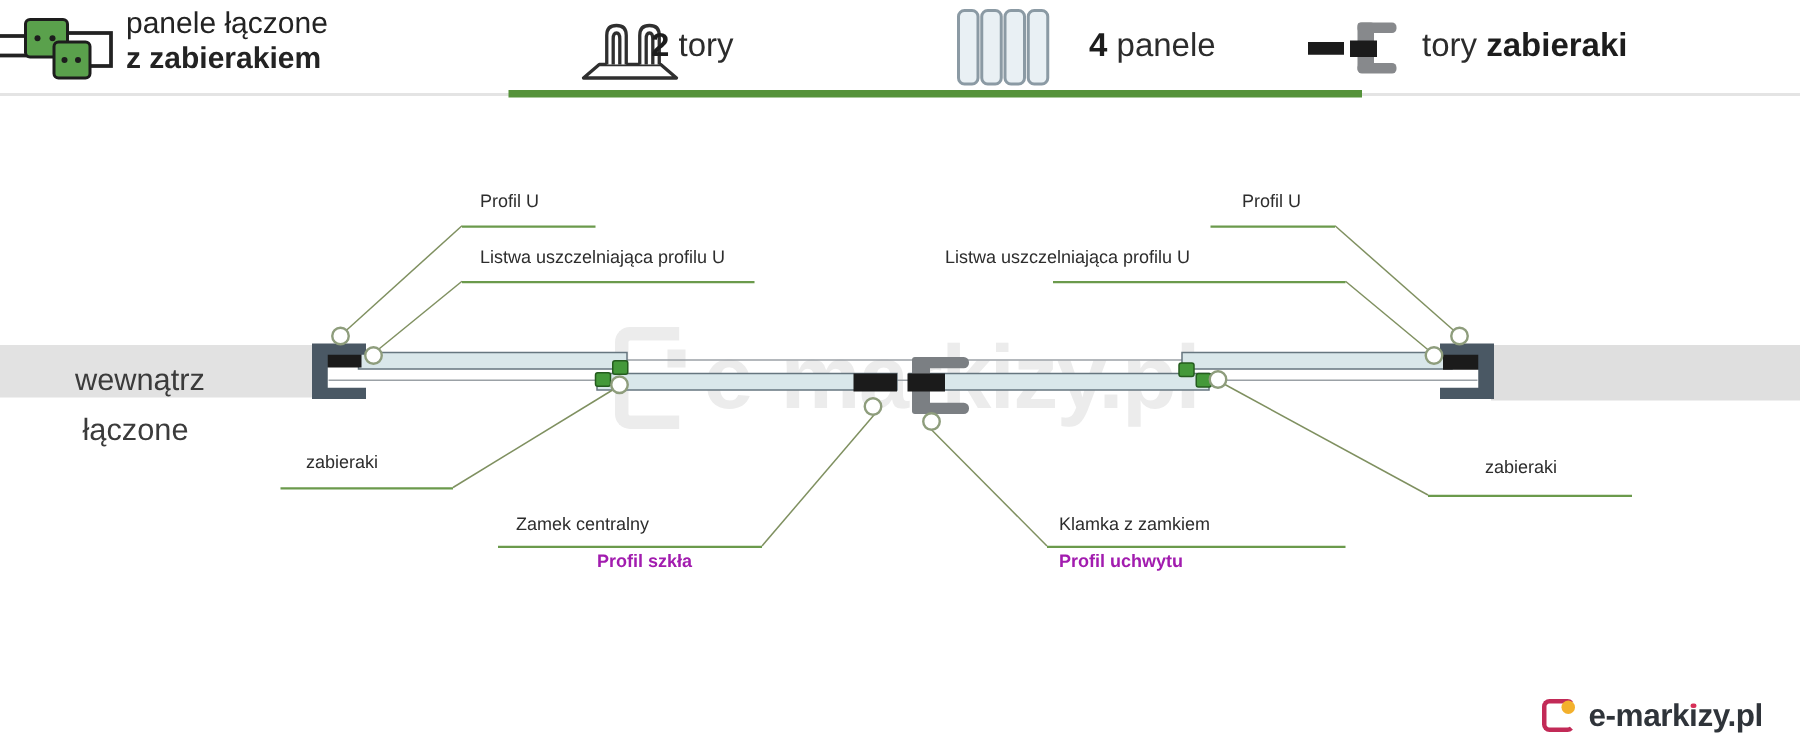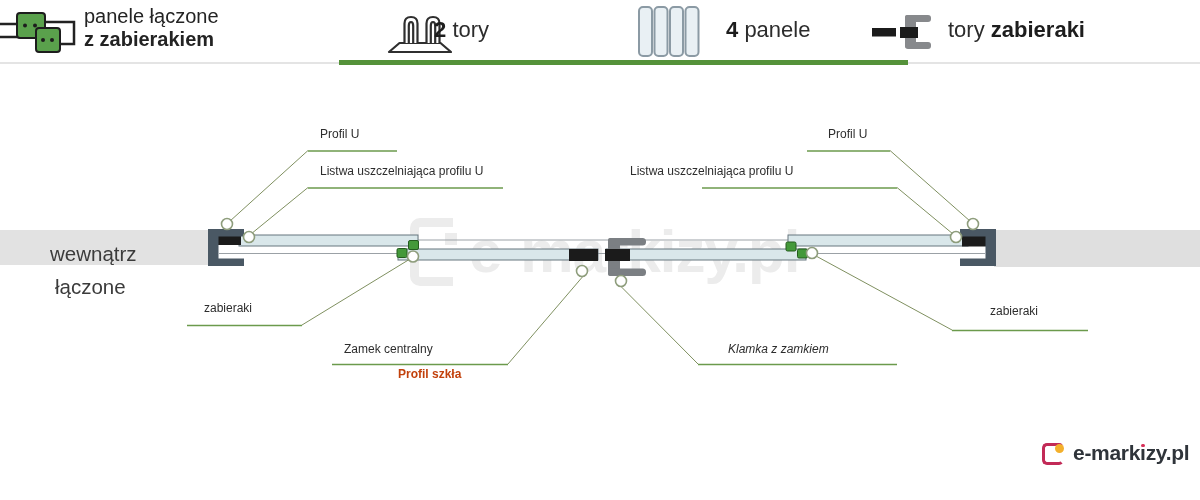--- a/index.html
+++ b/index.html
@@ -10,33 +10,33 @@
   .abs{position:absolute;}
   
   .header-sep-gray{position:absolute;left:0;top:62px;width:1200px;height:2px;background:#e4e4e4;}
   .header-sep-green{position:absolute;left:339px;top:60px;width:569px;height:5px;background:#55923a;}
   .title-block{position:absolute;left:84px;top:5px;line-height:1.16;font-size:20px;color:#232323;}
   .title-block .bold{font-weight:700;}
   .feature-text{position:absolute;top:17px;font-size:22px;color:#2c2c2c;white-space:nowrap;}
   .feature-text b{font-weight:700;color:#1d1d1d;}
   
   .lbl{position:absolute;font-size:12px;color:#2d2d2d;white-space:nowrap;line-height:1.15;}
-  .lbl.bold{font-weight:700;color:#c2410c;}
+  .lbl.bold{font-weight:700;color:#a21caf;}
   .side-lbl{position:absolute;font-size:20.5px;color:#3b3b3b;white-space:nowrap;}
   
   .watermark{position:absolute;left:410px;top:217px;display:flex;align-items:center;gap:16px;color:#ececec;z-index:1;}
   .wm-mark{width:34px;height:50px;border:9px solid #ececec;border-right:0;border-radius:10px 0 0 10px;position:relative;}
   .wm-dot{position:absolute;right:-4px;top:6px;width:12px;height:12px;background:#ececec;}
   .wm-text{font-size:60px;font-weight:700;letter-spacing:-1px;}
   
   .diagram-svg{position:absolute;left:0;top:0;z-index:2;}
   .layer-labels{position:absolute;left:0;top:0;width:1200px;height:500px;z-index:3;pointer-events:none;}
   .layer-labels>*{pointer-events:auto;}
   
-  .footer-logo{position:absolute;left:1028px;top:441px;display:flex;align-items:flex-end;gap:9px;z-index:3;cursor:pointer;margin-left:14px;}
+  .footer-logo{position:absolute;left:1028px;top:466px;display:flex;align-items:flex-start;gap:9px;z-index:3;cursor:pointer;}
   .logo-mark{width:16px;height:16px;border:3.5px solid #c22a57;border-right:3.5px solid transparent;border-radius:5px;position:relative;}
   .logo-dot{position:absolute;top:-2px;right:-3px;width:9px;height:9px;border-radius:50%;background:#f3b02c;}
   .logo-text{font-size:21px;font-weight:700;color:#2f343a;letter-spacing:-0.3px;}
   .iwrap{position:relative;}
   .i-dot{position:absolute;top:2.5px;left:1px;width:3.6px;height:3.6px;border-radius:50%;background:#d73058;}
 </style>
 </head>
 <body>
 
 <div>
@@ -182,21 +182,22 @@
   <div class="lbl" style="left:320px;top:165px;">Listwa uszczelniająca profilu U</div>
   <div class="lbl" style="left:828px;top:128px;">Profil U</div>
   <div class="lbl" style="left:630px;top:165px;">Listwa uszczelniająca profilu U</div>
 
   <div class="lbl" style="left:204px;top:302px;">zabieraki</div>
   <div class="lbl" style="left:990px;top:305px;">zabieraki</div>
 
   <div class="lbl" style="left:344px;top:343px;">Zamek centralny</div>
   <div class="lbl bold" style="left:398px;top:368px;">Profil szkła</div>
 
-  <div class="lbl" style="left:728px;top:343px;font-style:italic;">Klamka z zamkiem</div>
+  <div class="lbl" style="left:706px;top:343px;">Klamka z zamkiem</div>
+  <div class="lbl bold" style="left:706px;top:368px;">Profil uchwytu</div>
 </div>
 
 <div class="footer-logo">
   <div class="logo-mark">
     <span class="logo-dot"></span>
   </div>
   <div class="logo-text"><span>e-mark</span><span class="iwrap"><span>ı</span><span class="i-dot"></span></span><span>zy.pl</span></div>
 </div>
 
 </body></html>

